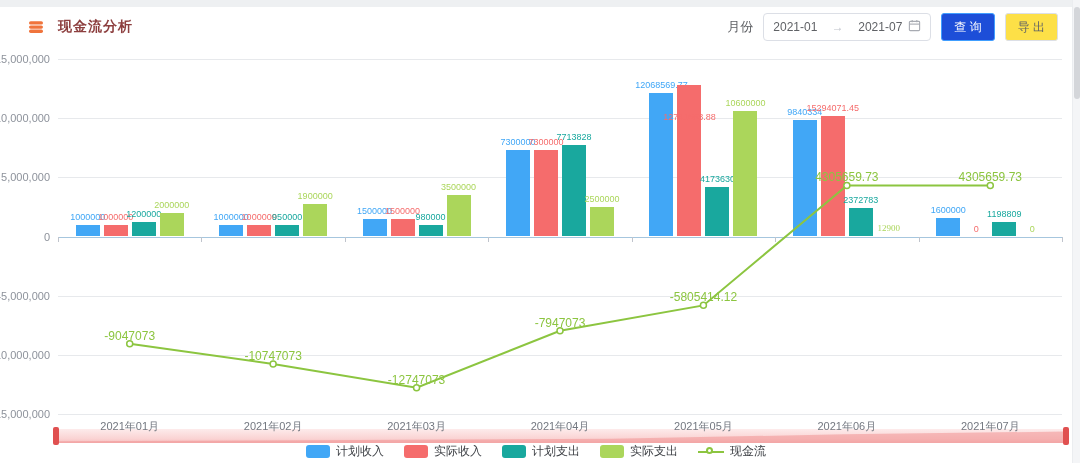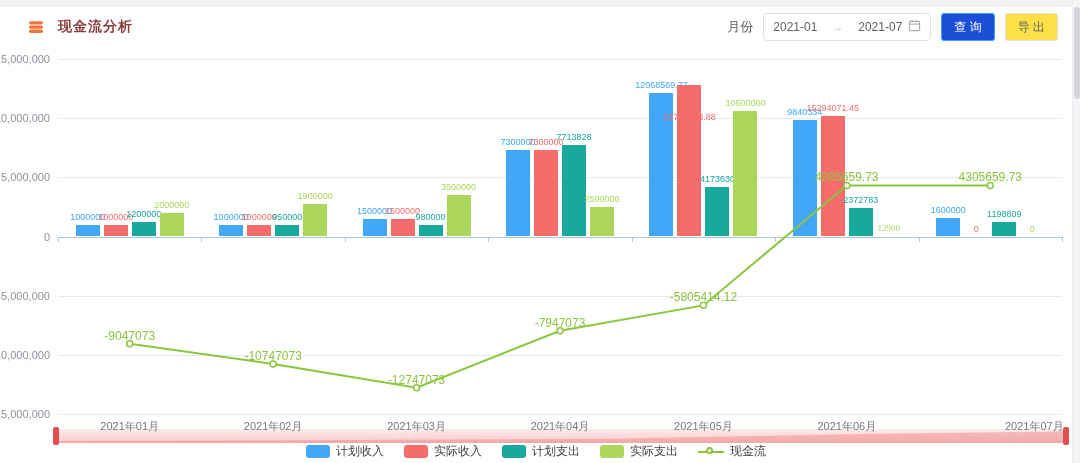--- a/index.html
+++ b/index.html
@@ -121,21 +121,21 @@
       <div class="x-tick" style="left: 631.714px; top: 236.5px;"></div>
       <div class="x-tick" style="left: 775.143px; top: 236.5px;"></div>
       <div class="x-tick" style="left: 918.571px; top: 236.5px;"></div>
       <div class="x-tick" style="left: 1062px; top: 236.5px;"></div>
       <div class="x-label" style="left: 129.714px; top: 419px;">2021年01月</div>
       <div class="x-label" style="left: 273.143px; top: 419px;">2021年02月</div>
       <div class="x-label" style="left: 416.571px; top: 419px;">2021年03月</div>
       <div class="x-label" style="left: 560px; top: 419px;">2021年04月</div>
       <div class="x-label" style="left: 703.429px; top: 419px;">2021年05月</div>
       <div class="x-label" style="left: 846.857px; top: 419px;">2021年06月</div>
-      <div class="x-label" style="left: 990.286px; top: 419px; margin-left: 44px;">2021年07月</div>
+      <div class="x-label" style="left: 990.286px; top: 419px;">2021年07月</div>
       <div class="bar" style="left: 75.7143px; top: 224.64px; height: 11.86px; background: rgb(65, 167, 246);"></div>
       <div class="bar-label" style="left: 87.7143px; top: 211.64px; color: rgb(65, 167, 246);">1000000</div>
       <div class="bar" style="left: 219.143px; top: 224.64px; height: 11.86px; background: rgb(65, 167, 246);"></div>
       <div class="bar-label" style="left: 231.143px; top: 211.64px; color: rgb(65, 167, 246);">1000000</div>
       <div class="bar" style="left: 362.571px; top: 218.71px; height: 17.79px; background: rgb(65, 167, 246);"></div>
       <div class="bar-label" style="left: 374.571px; top: 205.71px; color: rgb(65, 167, 246);">1500000</div>
       <div class="bar" style="left: 506px; top: 149.922px; height: 86.578px; background: rgb(65, 167, 246);"></div>
       <div class="bar-label" style="left: 518px; top: 136.922px; color: rgb(65, 167, 246);">7300000</div>
       <div class="bar" style="left: 649.429px; top: 93.3668px; height: 143.133px; background: rgb(65, 167, 246);"></div>
       <div class="bar-label" style="left: 661.429px; top: 80.3668px; color: rgb(65, 167, 246);">12068569.77</div>

